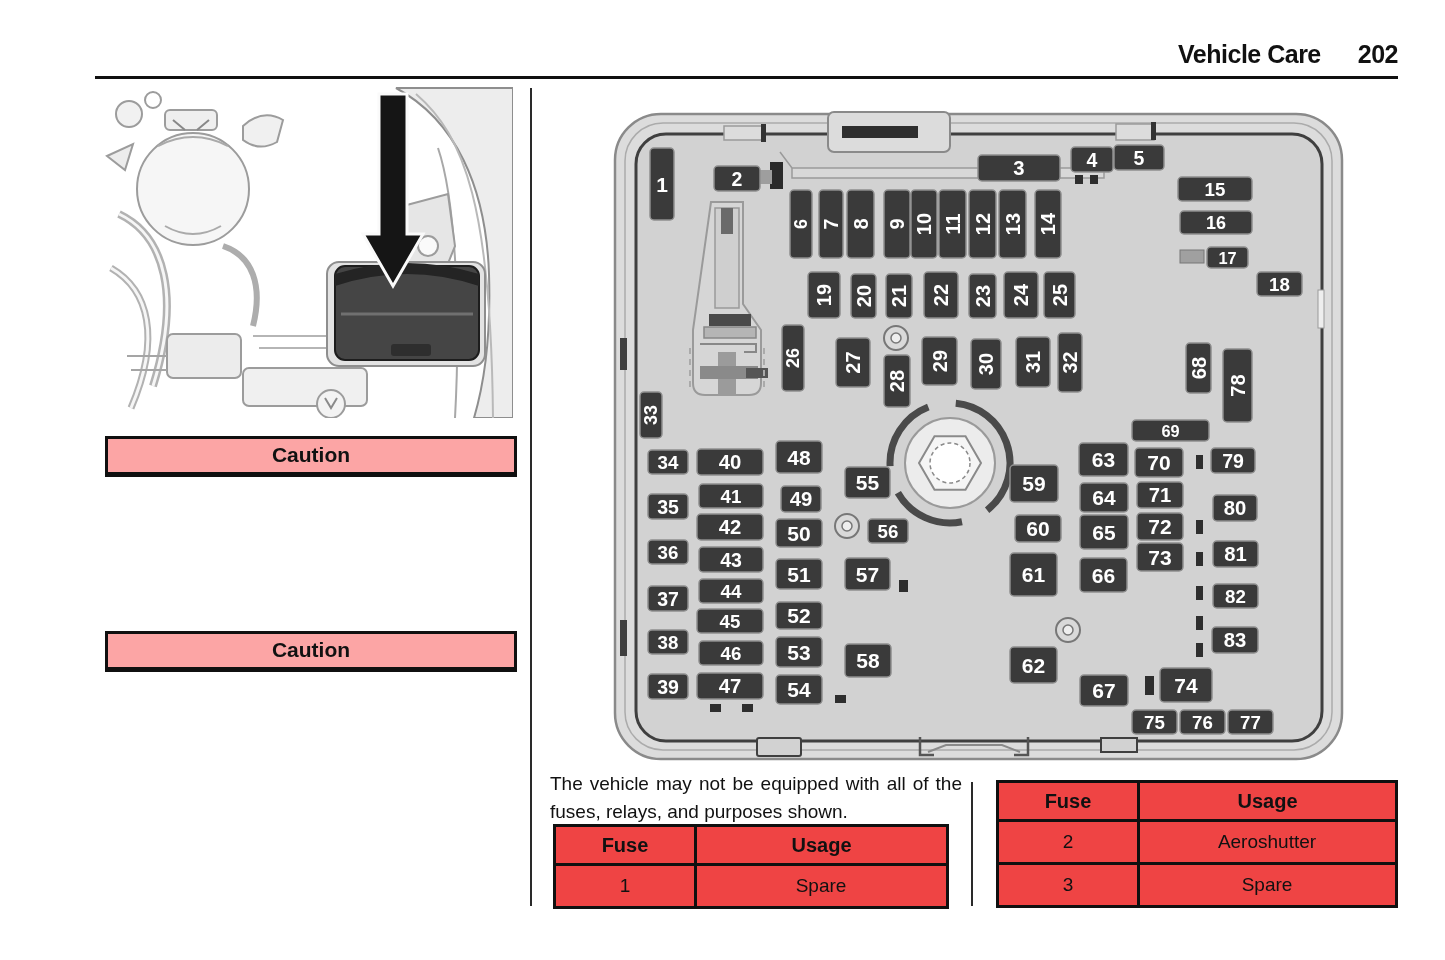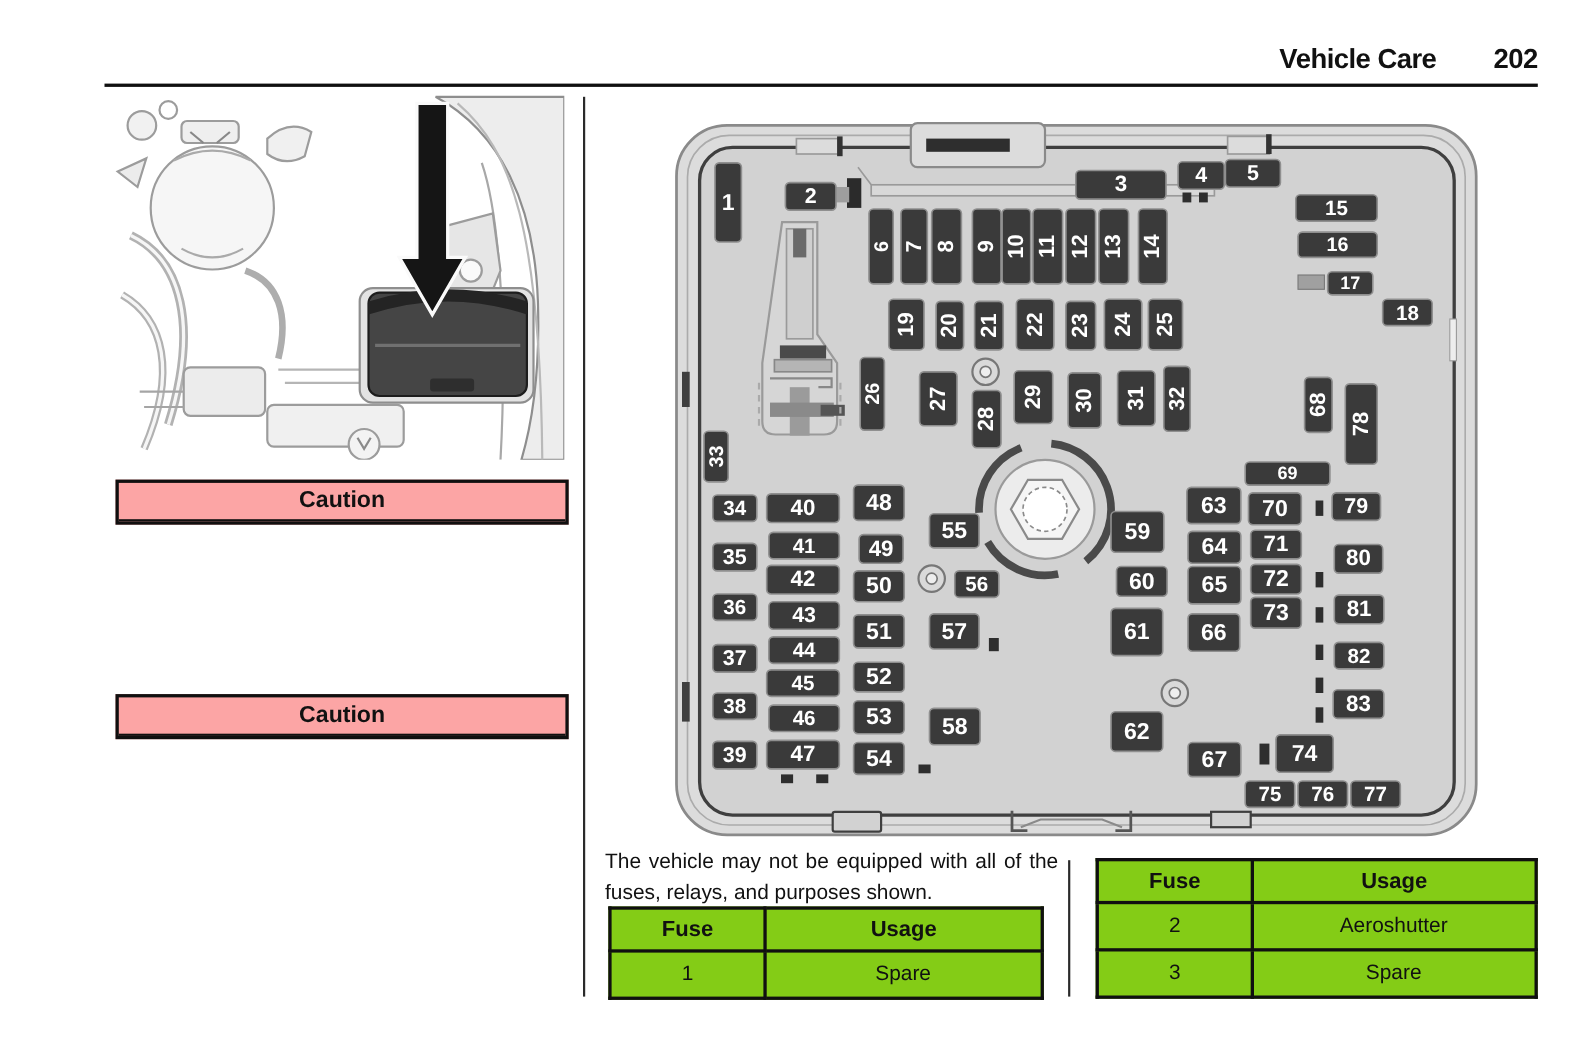--- a/index.html
+++ b/index.html
@@ -1,40 +1,40 @@
 <!DOCTYPE html>
 <html><head>
 <meta charset="utf-8">
 <style>
   html,body{margin:0;padding:0;background:#ffffff;}
   .page{position:relative;width:1445px;height:960px;background:#fff;overflow:hidden;
         font-family:"Liberation Sans",sans-serif;color:#111;}
   
   .hdr{position:absolute;left:1000px;top:40px;width:398px;display:flex;
-       justify-content:flex-end;gap:52px;font-size:25px;font-weight:bold;letter-spacing:-0.5px;}
+       justify-content:flex-end;gap:37px;font-size:25px;font-weight:bold;letter-spacing:-0.5px;}
   .hdr-rule{position:absolute;left:95px;top:76px;width:1303px;height:3px;background:#101010;}
   .col-divider{position:absolute;left:530px;top:88px;width:2px;height:818px;background:#2a2a2a;}
   .tbl-divider{position:absolute;left:971px;top:782px;width:2px;height:124px;background:#2a2a2a;}
   
   .engine-art{position:absolute;left:103px;top:86px;}
   .caution{position:absolute;left:105px;width:406px;border:3px solid #101010;background:#fca5a5;}
   .caution.c1{top:436px;}
   .caution.c2{top:631px;}
   .caution-title{font-size:21px;font-weight:bold;text-align:center;padding:4px 0 5px 0;
                  border-bottom:2px solid #101010;}
   .caution-body{font-size:19px;line-height:1.5;padding:8px 12px 10px 12px;text-align:justify;}
   .note{position:absolute;font-size:19px;line-height:1.45;text-align:justify;}
   .remove-note{left:105px;top:808px;width:396px;}
   .equip-note{left:550px;top:770px;width:412px;}
   
   #fuse-diagram{position:absolute;left:612px;top:108px;}
   #fuse-diagram text{font-family:"Liberation Sans",sans-serif;}
   
   table.fuse-table{position:absolute;border-collapse:collapse;border:3px solid #101010;
-                   font-size:19px;background:#84cc16;table-layout:fixed;}
+                   font-size:19px;background:#ef4444;table-layout:fixed;}
   table.fuse-table th,table.fuse-table td{border:3px solid #101010;}
   table.fuse-table th{font-size:20px;font-weight:bold;height:34px;}
   table.fuse-table td{height:38px;}
   table.fuse-table td:first-child,table.fuse-table th:first-child{width:136px;text-align:center;}
   table.fuse-table td:last-child{text-align:center;padding-left:0;}
   #table-left{left:553px;top:824px;width:396px;}
   #table-right{left:996px;top:780px;width:402px;}
 </style>
 </head>
 <body>

